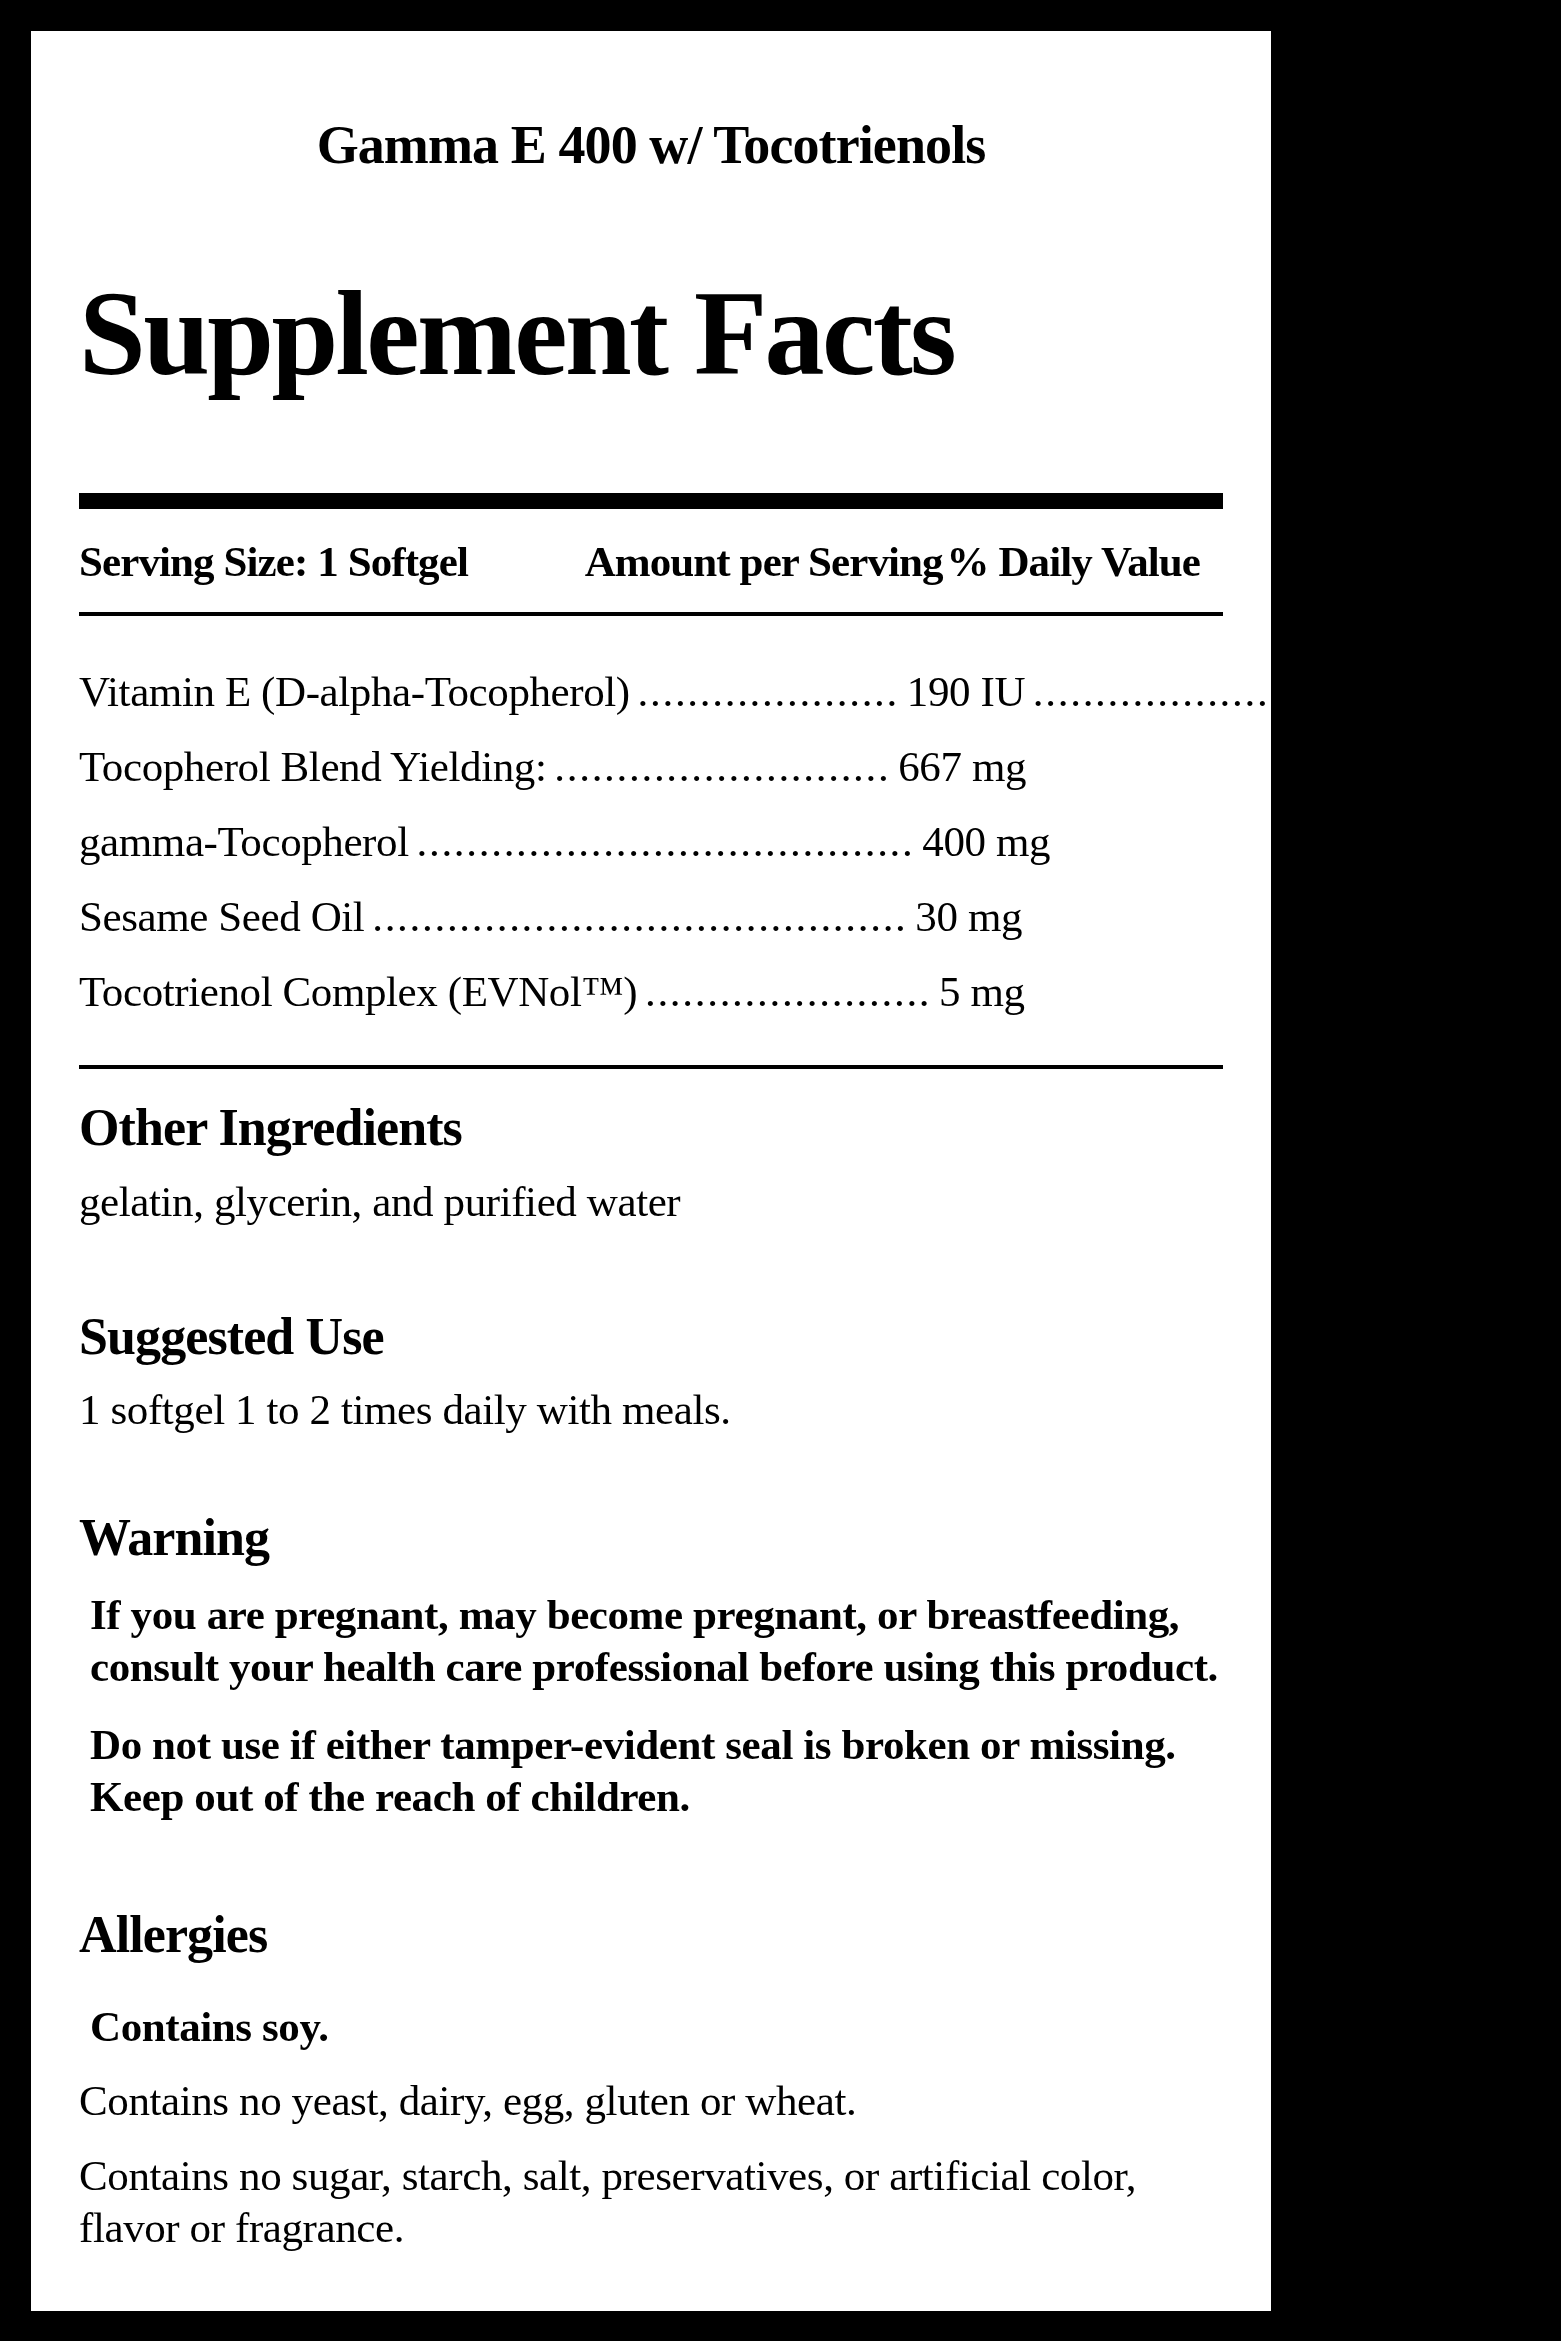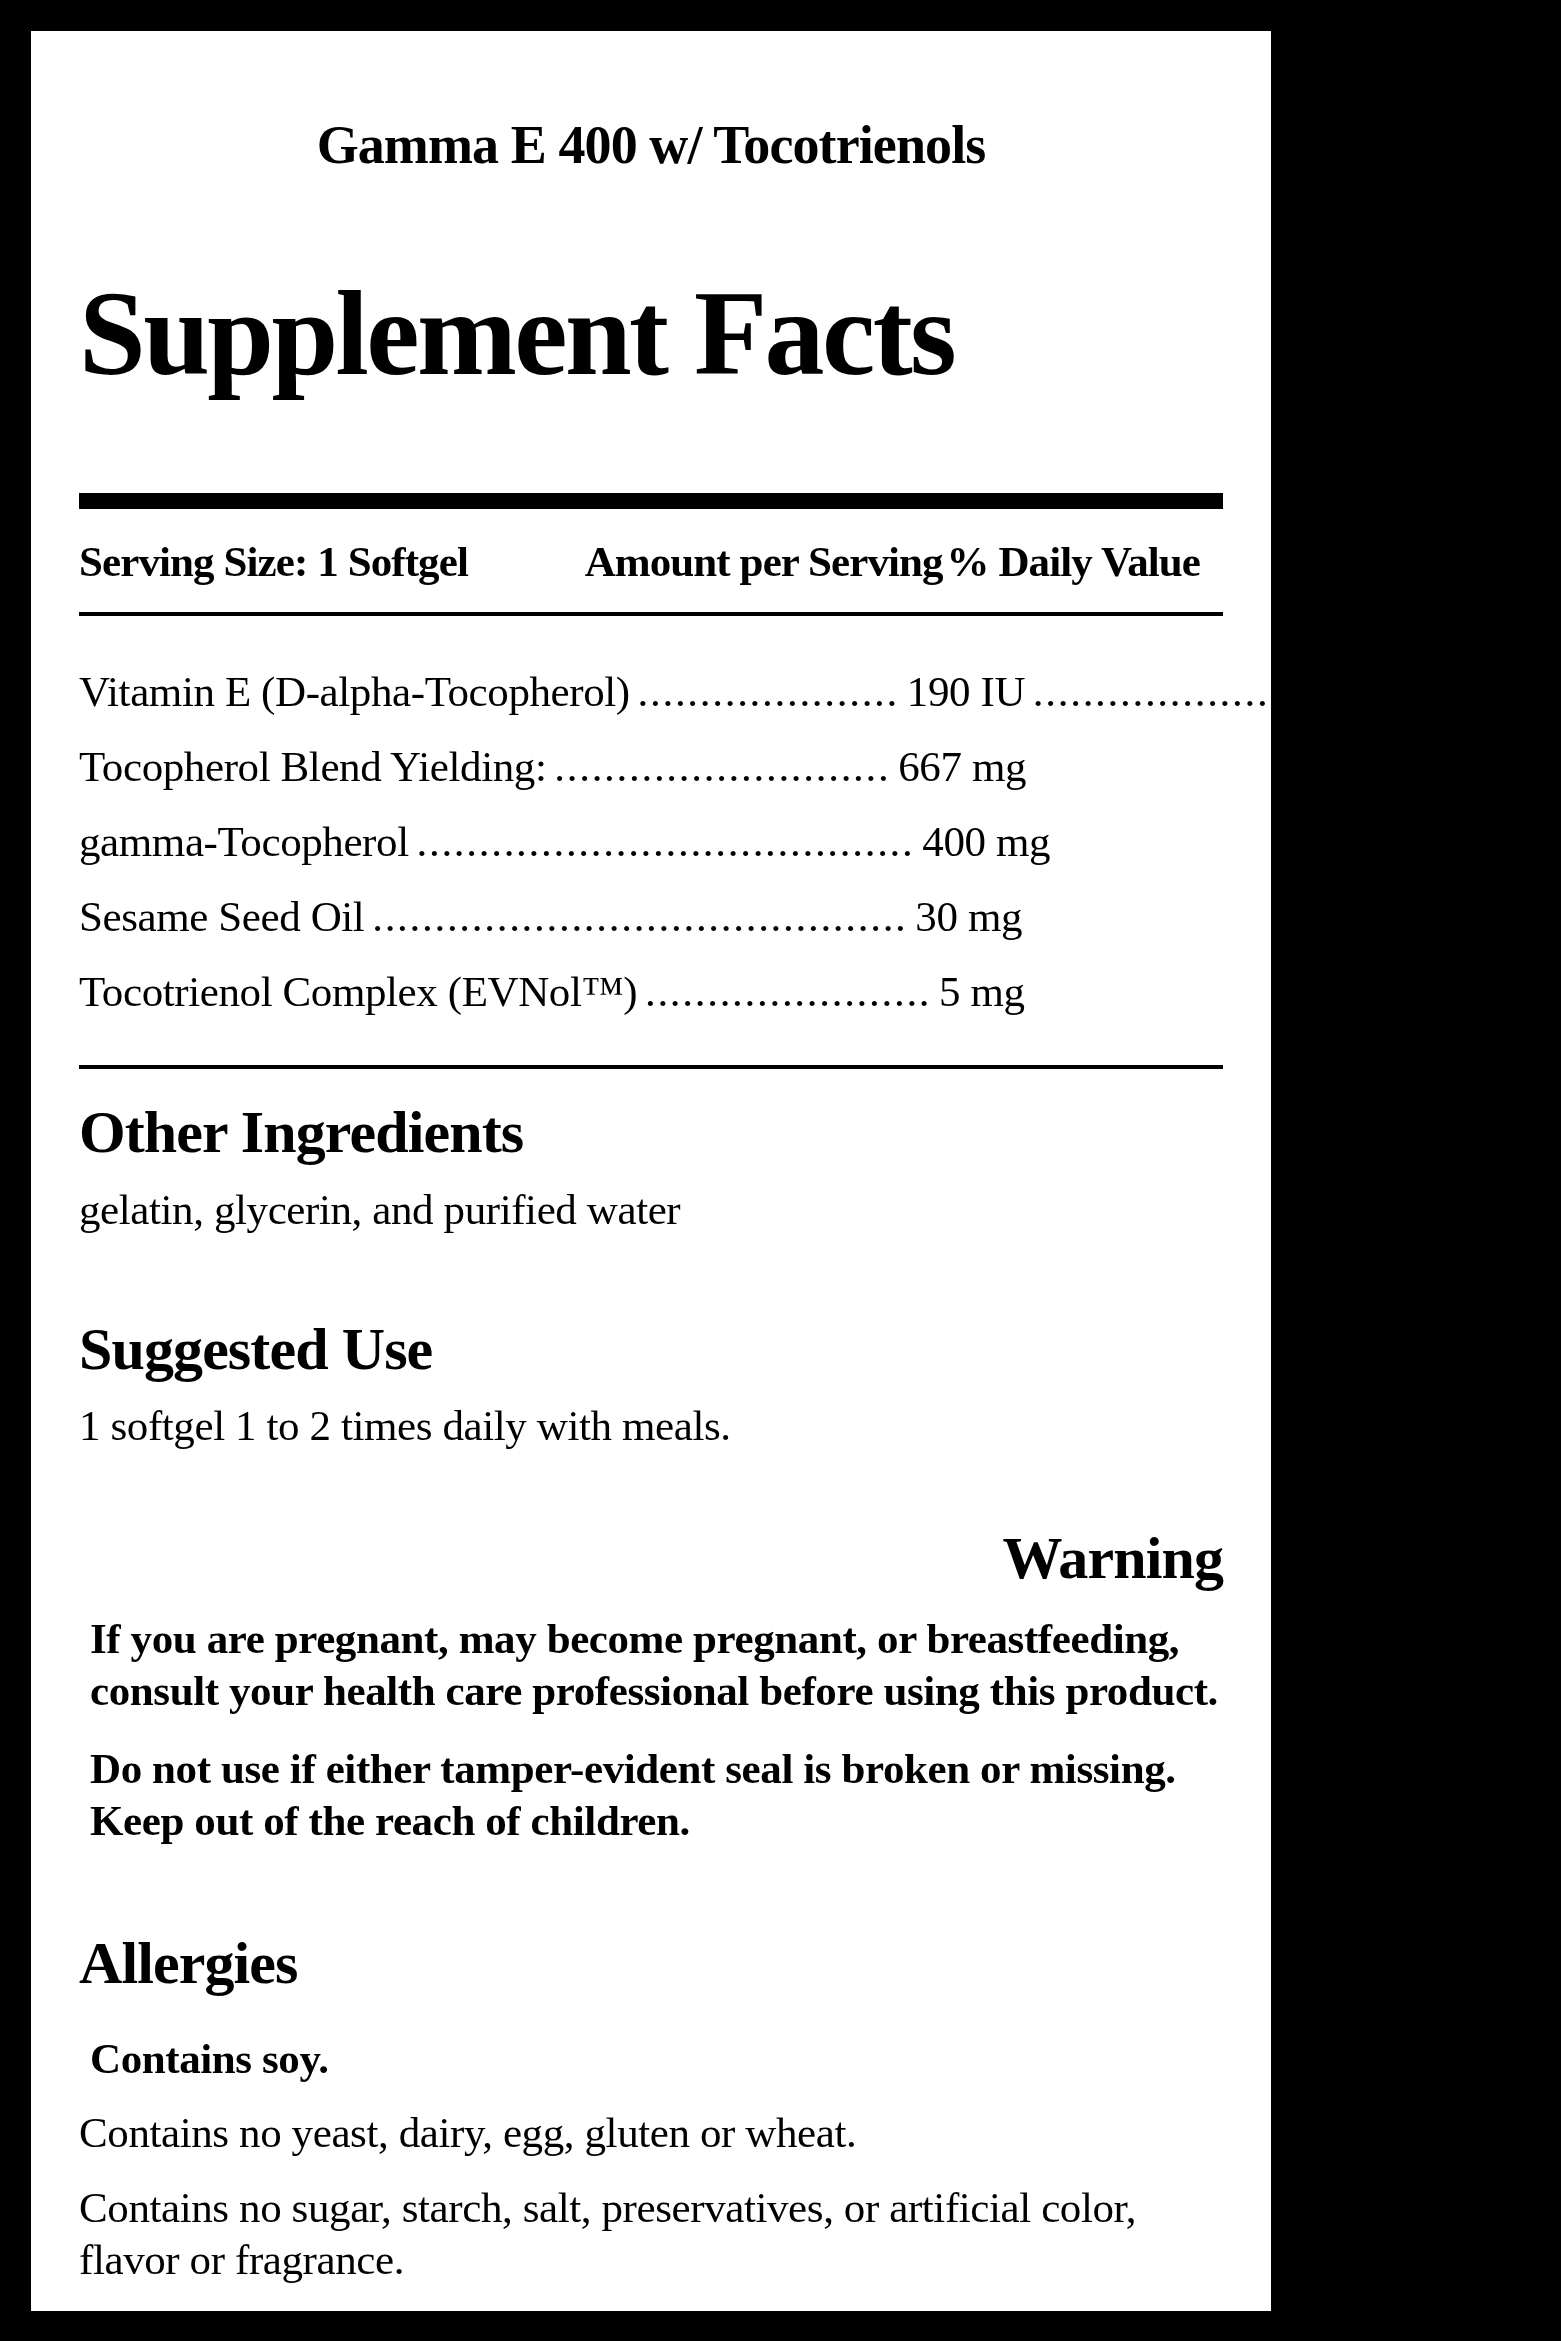--- a/index.html
+++ b/index.html
@@ -58,37 +58,37 @@
   .fact-rows {
     margin-top: 38px;
     font-size: 43px;
     letter-spacing: -0.4px;
   }
   .fact-row { line-height: 75px; white-space: nowrap; }
   .fact-row .dots { letter-spacing: 1.7px; margin: 0 7.8px; }
   .rule.below-facts { margin-top: 36px; }
 
   .section-heading {
-    font-size: 60px;
+    font-size: 52px;
     font-weight: bold;
     letter-spacing: -0.9px;
     line-height: 1;
   }
   .body-text {
     font-size: 43px;
     letter-spacing: -0.4px;
     line-height: 52px;
   }
   .bold { font-weight: bold; margin-left: 11px; }
 
   .oi-heading { margin-top: 33px; }
   .oi-text { margin-top: 22px; }
   .su-heading { margin-top: 83px; }
   .su-text { margin-top: 21px; }
-  .warn-heading { margin-top: 76px; text-align: right; }
+  .warn-heading { margin-top: 76px; }
   .warn-para1 { margin-top: 25px; }
   .warn-para2 { margin-top: 26px; }
   .al-heading { margin-top: 86px; }
   .al-contains { margin-top: 40px; }
   .al-free1 { margin-top: 22px; }
   .al-free2 { margin-top: 23px; }
 </style>
 </head>
 <body>
 

